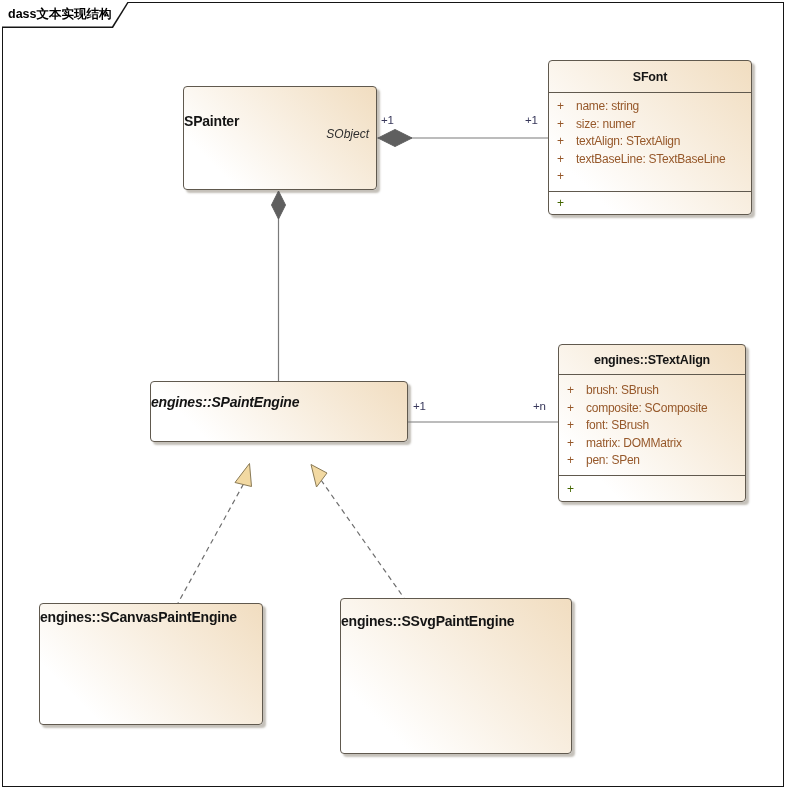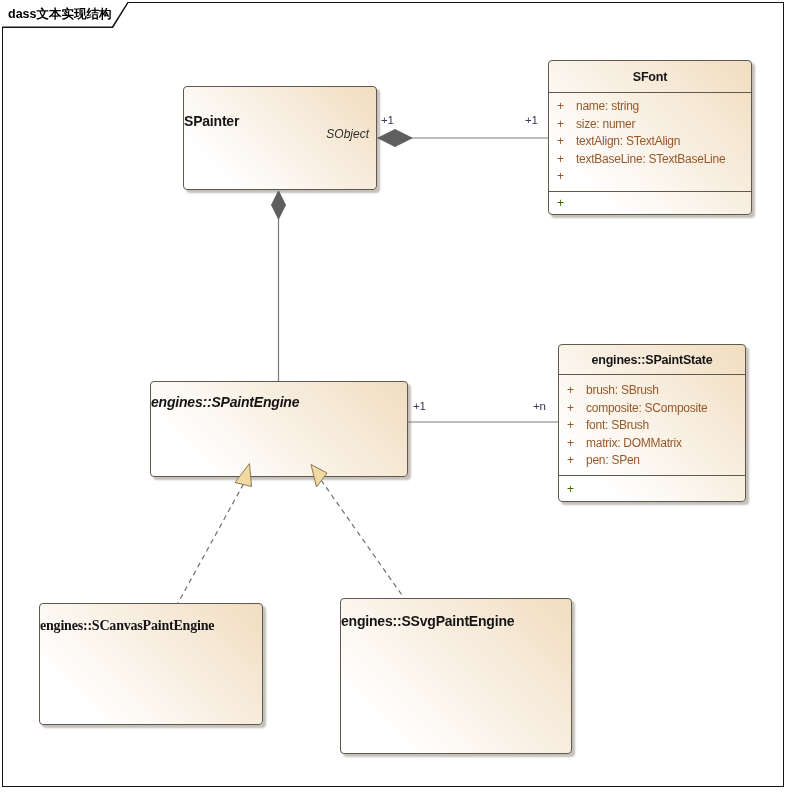--- a/index.html
+++ b/index.html
@@ -77,26 +77,26 @@
           <span class="vis">+</span>
         </div>
     </div>
     <div class="comp" style="top:130px;height:25px;padding-top:3px;">
       <div class="uml-row op">
           <span class="vis">+</span>
         </div>
     </div>
   </div>
 
-  <div class="class-box abstract" style="left:150px;top:381px;width:258px;height:96px;">
+  <div class="class-box abstract" style="left:150px;top:381px;width:258px;height:61px;">
     <div class="class-title" style="top:12px;">engines::SPaintEngine</div>
   </div>
 
   <div class="class-box" style="left:558px;top:344px;width:188px;height:158px;">
-    <div class="title-comp" style="height:29px;">engines::SPaintState</div>
+    <div class="title-comp" style="height:29px;">engines::STextAlign</div>
     <div class="comp" style="top:29px;height:101px;padding-top:7px;">
       <div class="uml-row attr">
           <span class="vis">+</span>
           <span class="txt">brush: SBrush</span>
         </div>
       <div class="uml-row attr">
           <span class="vis">+</span>
           <span class="txt">composite: SComposite</span>
         </div>
       <div class="uml-row attr">
@@ -113,21 +113,21 @@
         </div>
     </div>
     <div class="comp" style="top:130px;height:28px;padding-top:5px;">
       <div class="uml-row op">
           <span class="vis">+</span>
         </div>
     </div>
   </div>
 
   <div class="class-box" style="left:39px;top:603px;width:224px;height:122px;">
-    <div class="class-title" style="top:14px;font-family:Liberation Serif, serif;">engines::SCanvasPaintEngine</div>
+    <div class="class-title" style="top:5px;">engines::SCanvasPaintEngine</div>
   </div>
 
   <div class="class-box" style="left:340px;top:598px;width:232px;height:156px;">
     <div class="class-title" style="top:14px;">engines::SSvgPaintEngine</div>
   </div>
 
   <svg class="connector-layer" viewBox="0 0 788 796">
 
     <g>
       <line x1="377" y1="138" x2="548" y2="138" stroke="#7a7a7a" stroke-width="1.2"></line>

